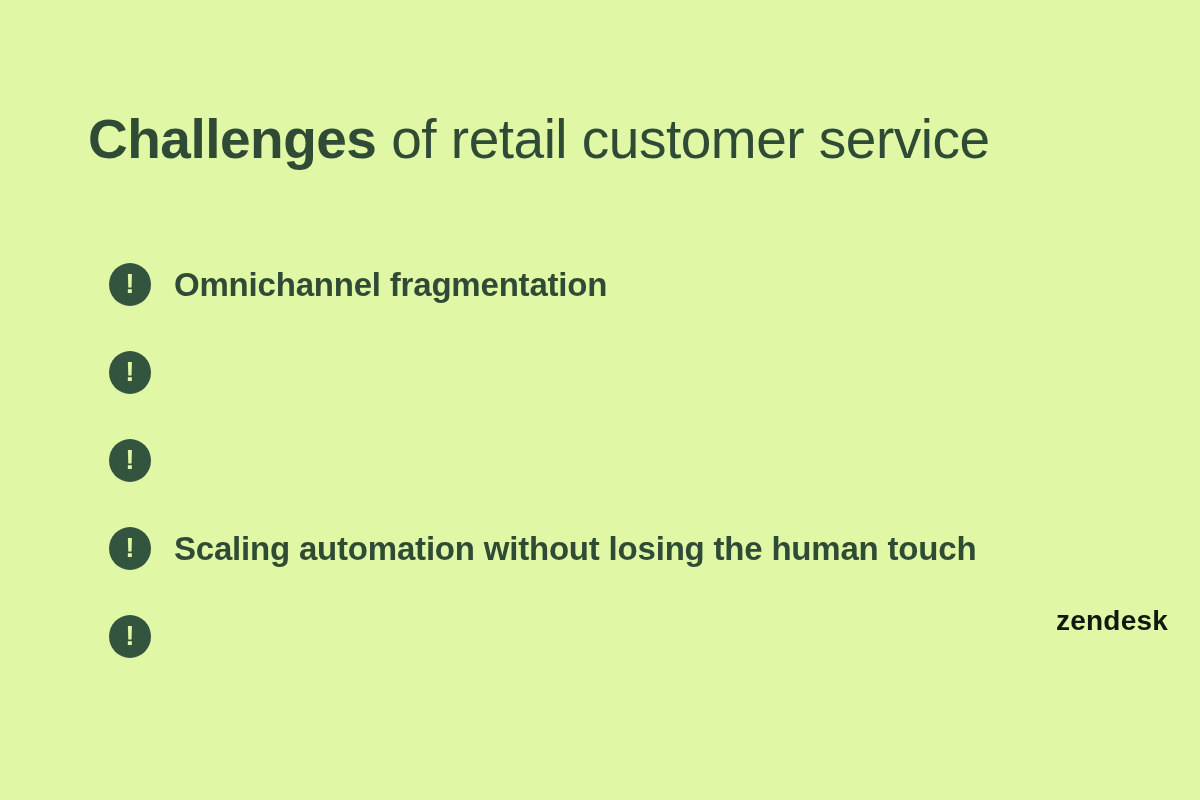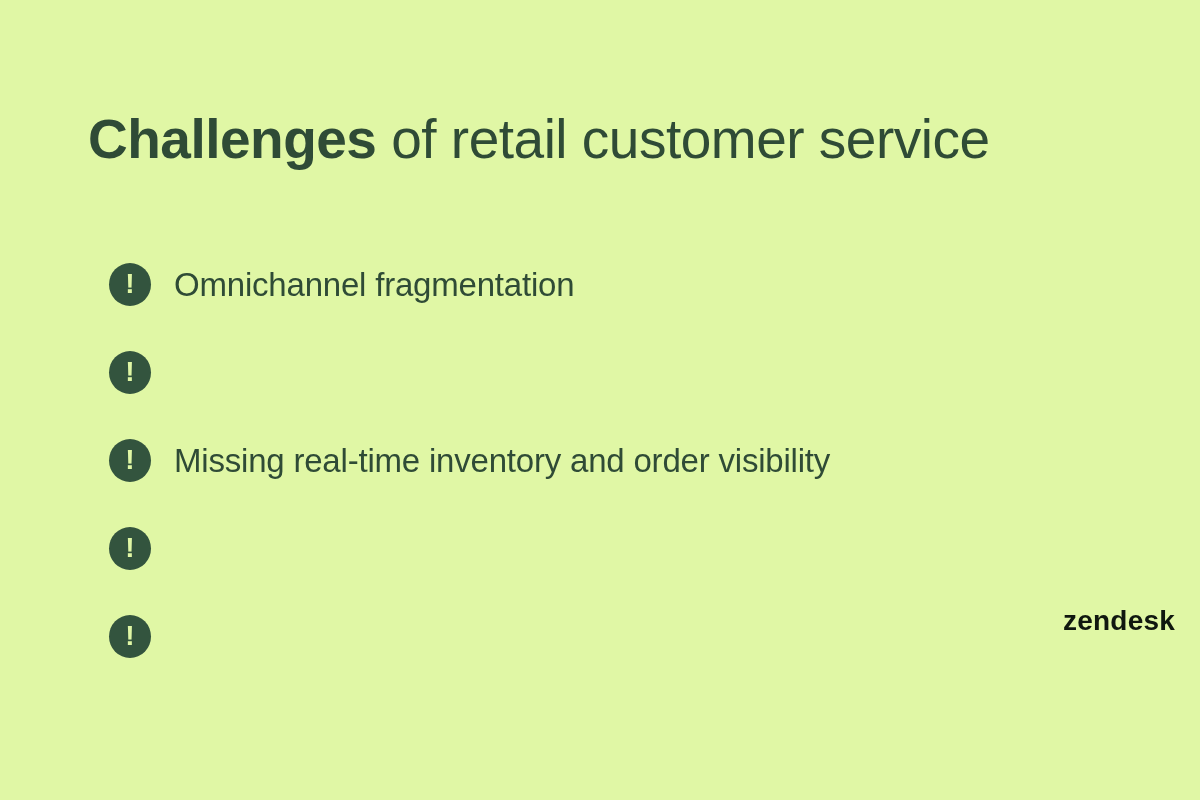--- a/index.html
+++ b/index.html
@@ -55,29 +55,29 @@
     display: flex;
     align-items: center;
     justify-content: center;
     font-size: 28px;
     font-weight: 700;
     line-height: 1;
     padding-bottom: 2px;
   }
   .challenge-label {
     font-size: 33px;
-    font-weight: 400;
+    font-weight: 700;
     letter-spacing: -0.2px;
     color: var(--ink);
     white-space: nowrap;
     text-align: right;
   }
   .brand-footer {
     position: absolute;
-    right: 25px;
+    right: 32px;
     bottom: 16px;
   }
   .brand-wordmark {
     font-size: 28px;
     font-weight: 600;
     letter-spacing: 0.2px;
     color: var(--logo-ink);
   }
 </style>
 </head>
@@ -93,25 +93,25 @@
       <span class="badge">!</span>
       <span class="challenge-label">Omnichannel fragmentation</span>
     </li>
 
     <li class="challenge-item">
       <span class="badge">!</span>
     </li>
 
     <li class="challenge-item">
       <span class="badge">!</span>
-      <span class="challenge-label">Missing real-time inventory and order visibility</span>
     </li>
 
     <li class="challenge-item">
       <span class="badge">!</span>
+      <span class="challenge-label">Scaling automation without losing the human touch</span>
     </li>
 
     <li class="challenge-item">
       <span class="badge">!</span>
     </li>
 
   </ul>
 
   <footer class="brand-footer">
     <span class="brand-wordmark">zendesk</span>

